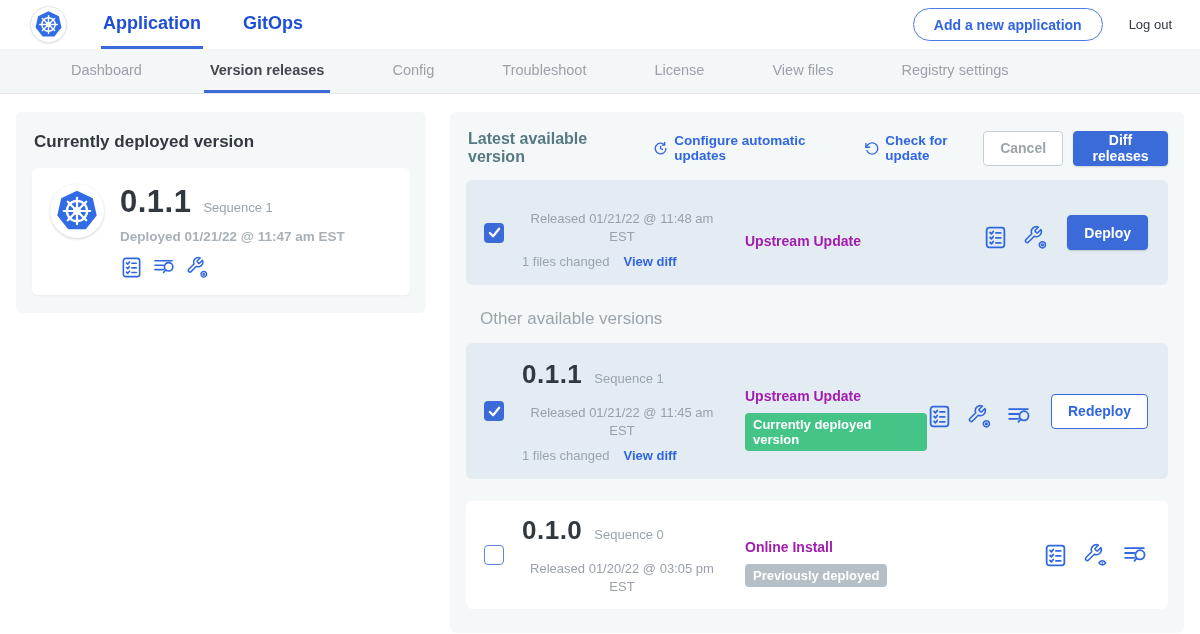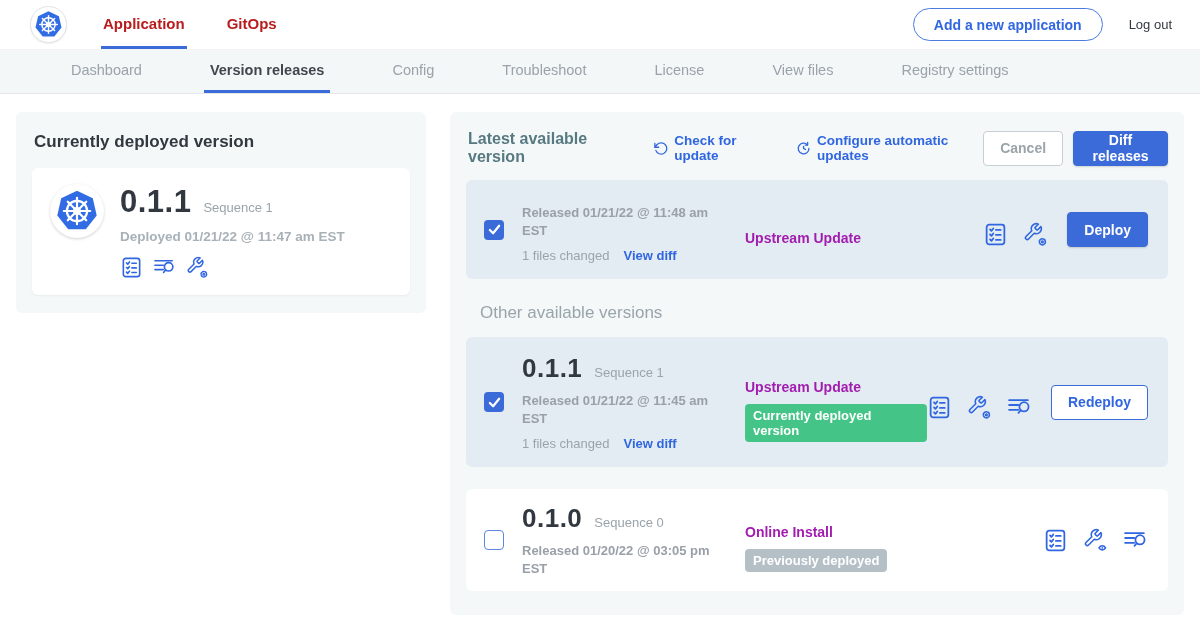--- a/index.html
+++ b/index.html
@@ -5,22 +5,22 @@
   * { margin:0; padding:0; box-sizing:border-box; }
   html,body { width:1200px; height:634px; background:#fff; overflow:hidden;
     font-family:"Liberation Sans", sans-serif; -webkit-font-smoothing:antialiased; }
 
   
   .topnav { height:50px; background:#fff; display:flex; align-items:stretch; border-bottom:1px solid #f0f2f4; }
   .logo-wrap { display:flex; align-items:center; padding-left:30px; }
   .logo-circle { width:37px; height:37px; border-radius:50%; background:#fff; border:1px solid #dfe5e9;
     box-shadow:0 1px 2px rgba(0,0,0,.08); display:flex; align-items:center; justify-content:center; }
   .topnav-tabs { display:flex; margin-left:34px; }
-  .topnav-tab { display:flex; align-items:center; padding:0 2px; margin-right:38px; font-size:15px;
-    font-weight:700; color:#b91c1c; border-bottom:3px solid transparent; cursor:pointer; }
+  .topnav-tab { display:flex; align-items:center; padding:0 2px; margin-right:38px; font-size:18px;
+    font-weight:700; color:#1d4ed8; border-bottom:3px solid transparent; cursor:pointer; }
   .topnav-tab.active { border-bottom-color:#3b6bd8; }
   .topnav-right { margin-left:auto; display:flex; align-items:center; padding-right:28px; gap:26px; }
   .add-app-btn { height:33px; padding:0 20px; border-radius:17px; border:1px solid #4a7ce0; background:#fff;
     color:#3066e0; font-size:14px; font-weight:700; font-family:inherit; cursor:pointer; }
   .logout { font-size:13px; color:#323840; cursor:pointer; }
 
   
   .subnav { height:44px; background:#f4f7f8; border-bottom:1px solid #e4e8eb; display:flex; align-items:stretch; padding-left:65px; }
   .subnav-tab { display:flex; align-items:center; padding:0 6px; margin-right:56px; font-size:14.5px;
     color:#9aa2aa; border-bottom:3px solid transparent; cursor:pointer; white-space:nowrap; }
@@ -59,21 +59,21 @@
 
   .version-card { border-radius:6px; padding:16px; display:flex; align-items:center; margin-top:14px; }
   .version-card.selected { background:#e3ecf2; }
   .version-card.plain { background:#fff; padding:14px 16px; }
   .checkbox { width:20px; height:20px; border-radius:4px; flex:none; margin:0 18px 0 2px; cursor:pointer;
     display:flex; align-items:center; justify-content:center; }
   .checkbox.checked { background:#3b6bd8; }
   .checkbox.unchecked { background:#fff; border:1.5px solid #5b86e2; }
   .v-info { width:205px; flex:none; }
   .card-version { font-size:26px; font-weight:700; color:#323840; letter-spacing:.5px; }
-  .released { font-size:13px; font-weight:700; color:#9aa0a9; margin-top:8px; width:200px; line-height:1.35; }
+  .released { font-size:13px; font-weight:400; color:#9aa0a9; margin-top:14px; width:200px; line-height:1.35;text-align:center; }
   .files-row { display:flex; align-items:center; gap:14px; margin-top:9px; }
   .files-changed { font-size:13px; color:#9aa4ab; }
   .view-diff { font-size:13px; font-weight:700; color:#3066e0; cursor:pointer; }
   .v-source { flex:1; margin-left:18px; }
   .source-label { font-size:14px; font-weight:700; color:#a21caf;margin-top:16px; }
   .badge { display:inline-block; margin-top:9px; padding:4px 8px; border-radius:4px; font-size:13px; font-weight:700; color:#fff; }
   .badge.green { background:#44c587; }
   .badge.gray { background:#b4bfc6; }
   .v-actions { display:flex; align-items:flex-end; gap:15px; padding-right:4px; }
   .v-actions .icon-btn { width:25px; height:25px; }
@@ -178,32 +178,32 @@
         </div>
       </div>
     </div>
   </div>
 
   <div class="panel versions-panel">
     <div class="vp-header">
       <span class="vp-title">Latest available version</span>
       <span class="link-action">
         <svg viewBox="0 0 24 24" fill="none" stroke="#3066e0" stroke-width="2.1" stroke-linecap="round" stroke-linejoin="round">
-          <polyline points="3 4 3 10 9 10"></polyline>
-            <path d="M4.5 15a9 9 0 1 0 2.1-9.4L3 10"></path>
-        </svg>
-        <span>Check for update</span>
+          <path d="M20.5 12a8.5 8.5 0 1 1-2.5-6"></path>
+            <polyline points="18.5 2.5 18.5 6.5 14.5 6.5"></polyline>
+          <polyline points="12 8.5 12 12 15 13.5"></polyline>
+        </svg>
+        <span>Configure automatic updates</span>
       </span>
       <span class="link-action">
         <svg viewBox="0 0 24 24" fill="none" stroke="#3066e0" stroke-width="2.1" stroke-linecap="round" stroke-linejoin="round">
-          <path d="M20.5 12a8.5 8.5 0 1 1-2.5-6"></path>
-            <polyline points="18.5 2.5 18.5 6.5 14.5 6.5"></polyline>
-          <polyline points="12 8.5 12 12 15 13.5"></polyline>
-        </svg>
-        <span>Configure automatic updates</span>
+          <polyline points="3 4 3 10 9 10"></polyline>
+            <path d="M4.5 15a9 9 0 1 0 2.1-9.4L3 10"></path>
+        </svg>
+        <span>Check for update</span>
       </span>
       <div class="vp-buttons">
         <button class="btn btn-cancel">Cancel</button>
         <button class="btn btn-primary">Diff releases</button>
       </div>
     </div>
 
     <div class="version-card selected">
       <div class="checkbox checked">
         <svg width="13" height="13" viewBox="0 0 14 14" fill="none" stroke="#fff" stroke-width="2.4" stroke-linecap="round" stroke-linejoin="round">

